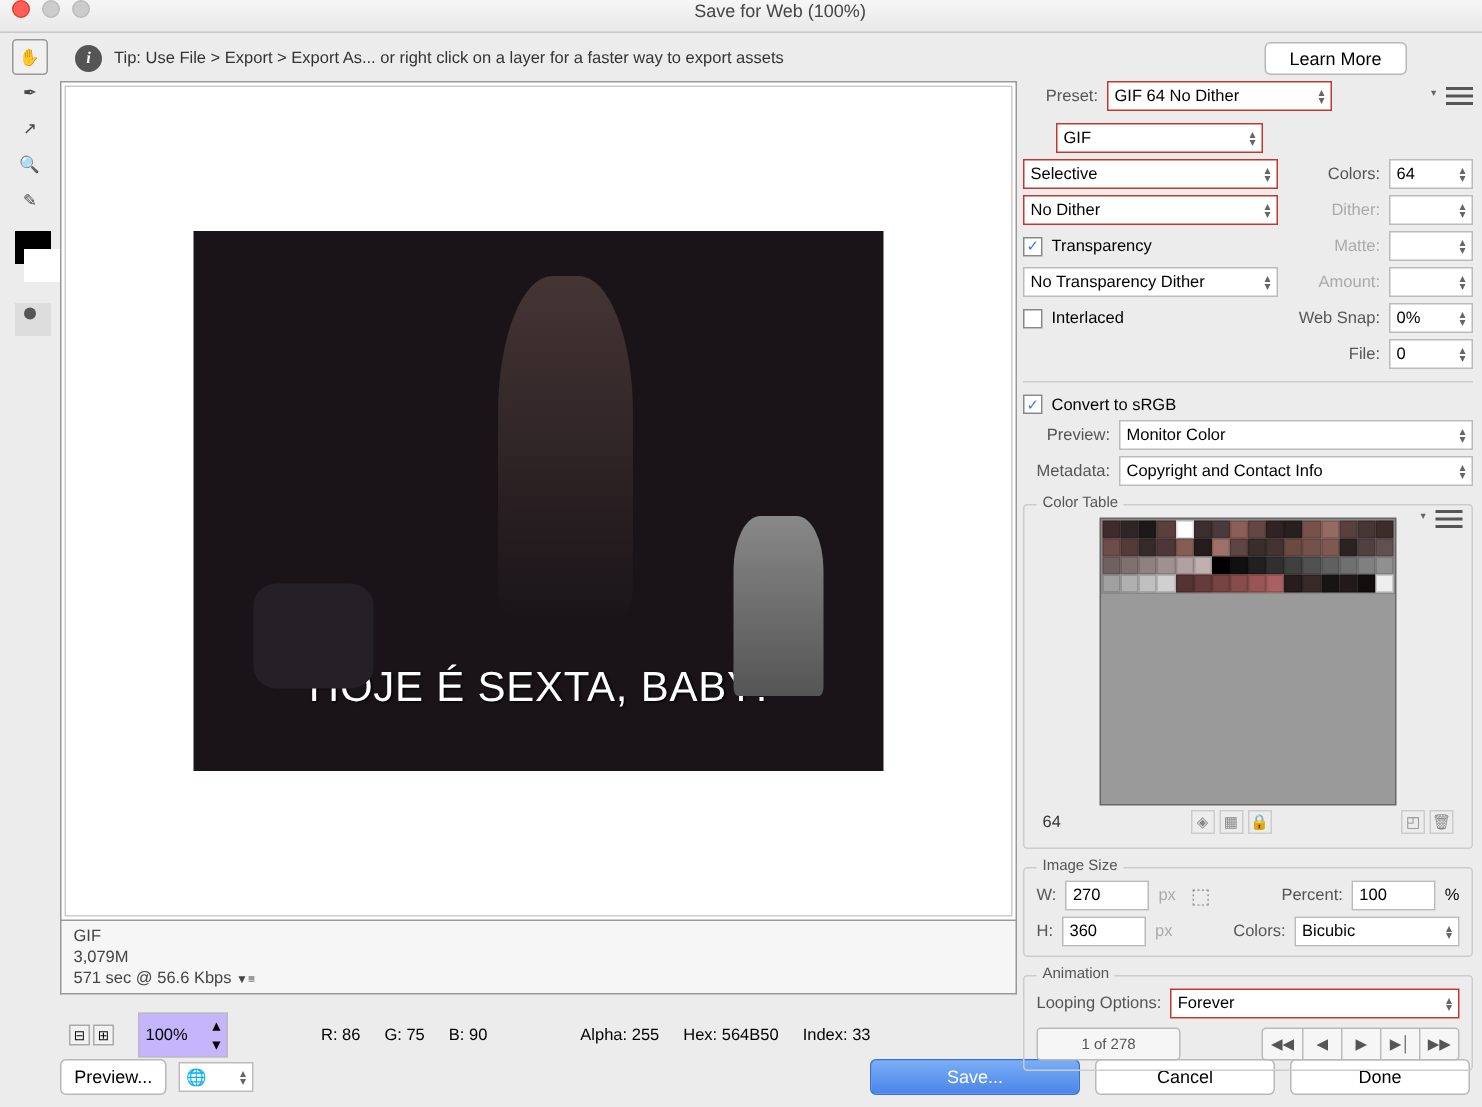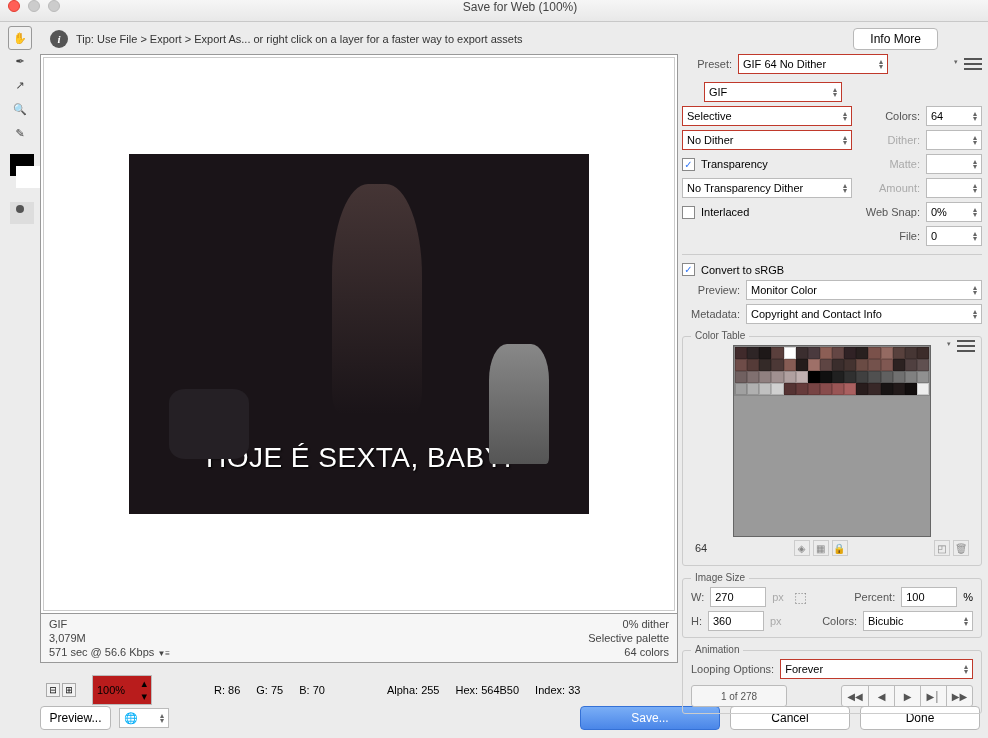--- a/index.html
+++ b/index.html
@@ -28,21 +28,21 @@
     .preview-inner { width:100%; height:100%; border:1px solid #ccc; background:#fff; display:flex; align-items:center; justify-content:center; overflow:hidden;}
     .preview-img { width:460px; height:360px; background:#1a1418; display:flex; align-items:flex-end; justify-content:center; padding-bottom:40px; position:relative;}
     .preview-img .caption { color:#fff; font-family:Impact, "Arial Black", sans-serif; font-size:28px; letter-spacing:0.5px; text-shadow:1px 1px 2px #000;}
     .figure { position:absolute; top:30px; left:50%; transform:translateX(-30%); width:90px; height:230px; background:linear-gradient(#453535,#1a1418); border-radius:40% 40% 10% 10%;}
     .robot { position:absolute; right:40px; bottom:50px; width:60px; height:120px; background:linear-gradient(#888,#555); border-radius:30% 30% 5% 5%;}
     .bike { position:absolute; left:40px; bottom:55px; width:80px; height:70px; background:#252025; border-radius:20%;}
     .preview-info { display:flex; justify-content:space-between; border:1px solid #999; border-top:none; padding:4px 8px; background:#f6f6f6; font-size:10.5px; color:#444;}
     .preview-info-col { display:flex; flex-direction:column; gap:2px;}
     .preview-info-col.r { text-align:right; align-items:flex-end;}
     .pixel-bar { position:absolute; left:40px; right:310px; bottom:36px; height:24px; display:flex; align-items:center; gap:16px; padding:0 6px; border-top:0px solid #ccc;}
-    .zoom-select { border:1px solid #bbb; padding:1px 4px; background:#b91c1c; width:60px; display:flex; justify-content:space-between; align-items:center;}
+    .zoom-select { border:1px solid #bbb; padding:1px 4px; background:#c4b5fd; width:60px; display:flex; justify-content:space-between; align-items:center;}
     .zoom-icons { display:flex; gap:2px;}
     .zoom-icons span{ width:14px;height:14px;border:1px solid #aaa; display:flex;align-items:center;justify-content:center; font-size:9px; background:#f2f2f2;}
     .right-panel { position:absolute; right:6px; top:54px; width:300px; bottom:6px; display:flex; flex-direction:column; gap:4px;}
     .frow { display:flex; align-items:center; gap:6px; }
     .flabel { color:#555; text-align:right;}
     .select { border:1px solid #bbb; background:#fff; padding:2px 4px; display:flex; justify-content:space-between; align-items:center; height:20px; flex:1;}
     .select.hl, .num-input.hl { border:1.5px solid #c0392b; }
     .select .arrow, .num-input .arrow { color:#666; font-size:8px; display:flex; flex-direction:column; line-height:5px;}
     .num-input { border:1px solid #bbb; background:#fff; padding:2px 4px; width:56px; display:flex; justify-content:space-between; align-items:center; height:20px;}
     .menu-icon { width:18px; height:14px; display:flex; flex-direction:column; justify-content:space-between; padding:1px 0;}
@@ -77,21 +77,21 @@
   </div>
   <div class="title-text">Save for Web (100%)</div>
 </div>
 
 <div class="hand-tool">✋</div>
 
 <div class="tipbar">
   <div class="info-icon">i</div>
   <div class="tip-text">Tip: Use File &gt; Export &gt; Export As...  or right click on a layer for a faster way to export assets</div>
   <div style="flex:1"></div>
-  <button class="learn-more">Info More</button>
+  <button class="learn-more">Learn More</button>
 </div>
 
 <div class="side-tools">
   <div>✒︎</div>
   <div>↗︎</div>
   <div>🔍</div>
   <div>✎</div>
   <div class="swatch-fg"></div>
   <div class="swatch-bg"></div>
   <div class="mask-tool"></div>
@@ -107,41 +107,36 @@
         <div class="caption">HOJE É SEXTA, BABY!</div>
       </div>
     </div>
   </div>
   <div class="preview-info">
     <div class="preview-info-col">
       <span>GIF</span>
       <span>3,079M</span>
       <span><span>571 sec @ 56.6 Kbps</span> <span style="font-size:8px;">▼≡</span></span>
     </div>
-    <div class="preview-info-col r">
-      <span>0% dither</span>
-      <span>Selective palette</span>
-      <span>64 colors</span>
-    </div>
   </div>
 </div>
 
 <div class="pixel-bar">
   <div class="zoom-icons">
     <span>⊟</span>
     <span>⊞</span>
   </div>
   <div class="zoom-select">
       <span>100%</span>
       <span class="arrow">▴<br>▾</span>
     </div>
   <div style="width:30px"></div>
   <span>R: 86</span>
   <span>G: 75</span>
-  <span>B: 70</span>
+  <span>B: 90</span>
   <div style="width:30px"></div>
   <span>Alpha: 255</span>
   <span>Hex: 564B50</span>
   <span>Index: 33</span>
 </div>
 
 <div class="preview-row">
   <button class="btn" style="width:71px">Preview...</button>
   <div class="select" style="width:50px;flex:none">
       <span>🌐</span>

